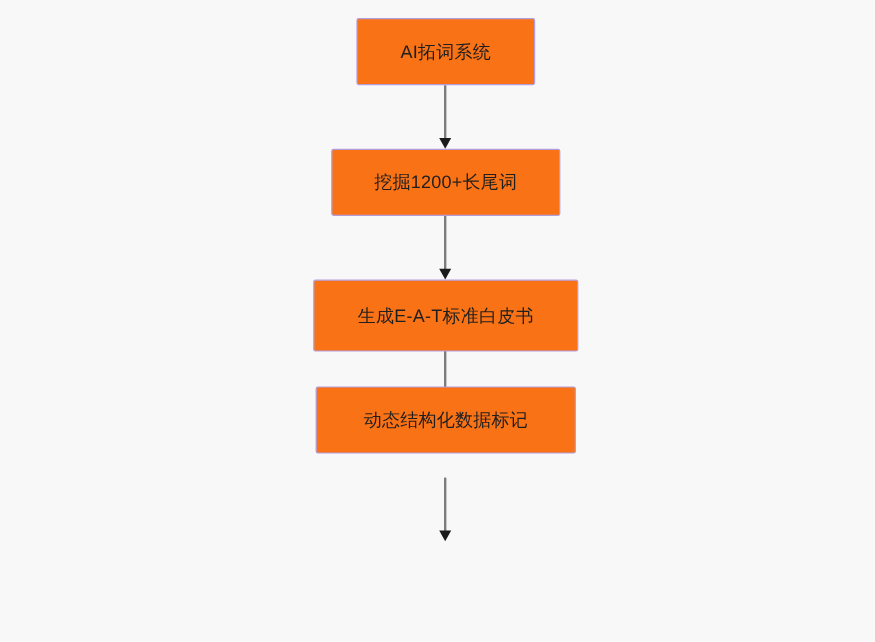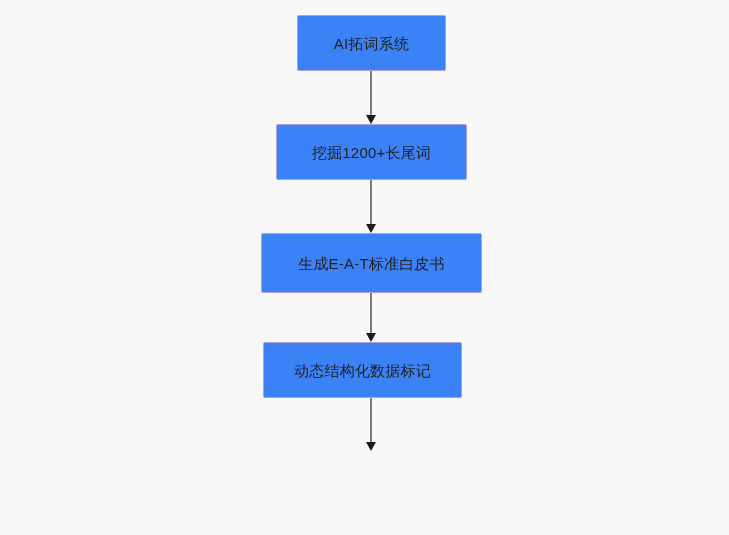--- a/index.html
+++ b/index.html
@@ -14,21 +14,21 @@
     overflow: hidden;
   }
   #flowchart {
     position: relative;
     width: 729px;
     height: 535px;
   }
   .node {
     position: absolute;
     box-sizing: border-box;
-    background: #3b82f6;
+    background: #f97316;
     border: 1.6px solid #b39ddb;
     border-radius: 2px;
     display: flex;
     align-items: center;
     justify-content: center;
     color: #1f1f1f;
     font-size: 15px;
     line-height: 1;
     letter-spacing: 0.2px;
     white-space: nowrap;
@@ -82,18 +82,18 @@
   </div>
 
   <div class="node" style="left:276px; top:124px; width:191px; height:56px;">
     <span class="node-label">挖掘1200+长尾词</span>
   </div>
 
   <div class="node" style="left:261px; top:233px; width:221px; height:60px;">
     <span class="node-label">生成E-A-T标准白皮书</span>
   </div>
 
-  <div class="node" style="left:263px; top:342px; width:199px; height:56px;text-align:right;">
+  <div class="node" style="left:263px; top:322px; width:217px; height:56px;text-align:right;">
     <span class="node-label">动态结构化数据标记</span>
   </div>
 
 
 </div>
 
 </body></html>

